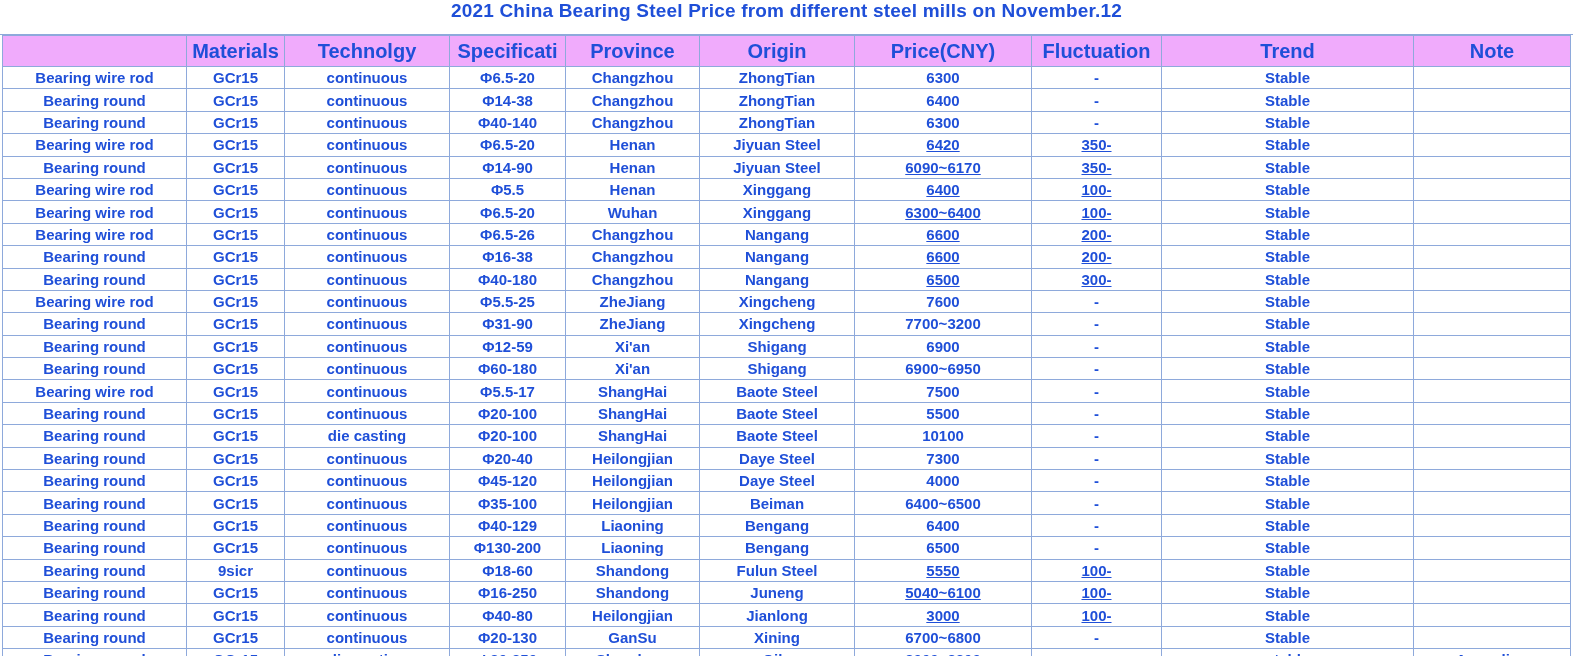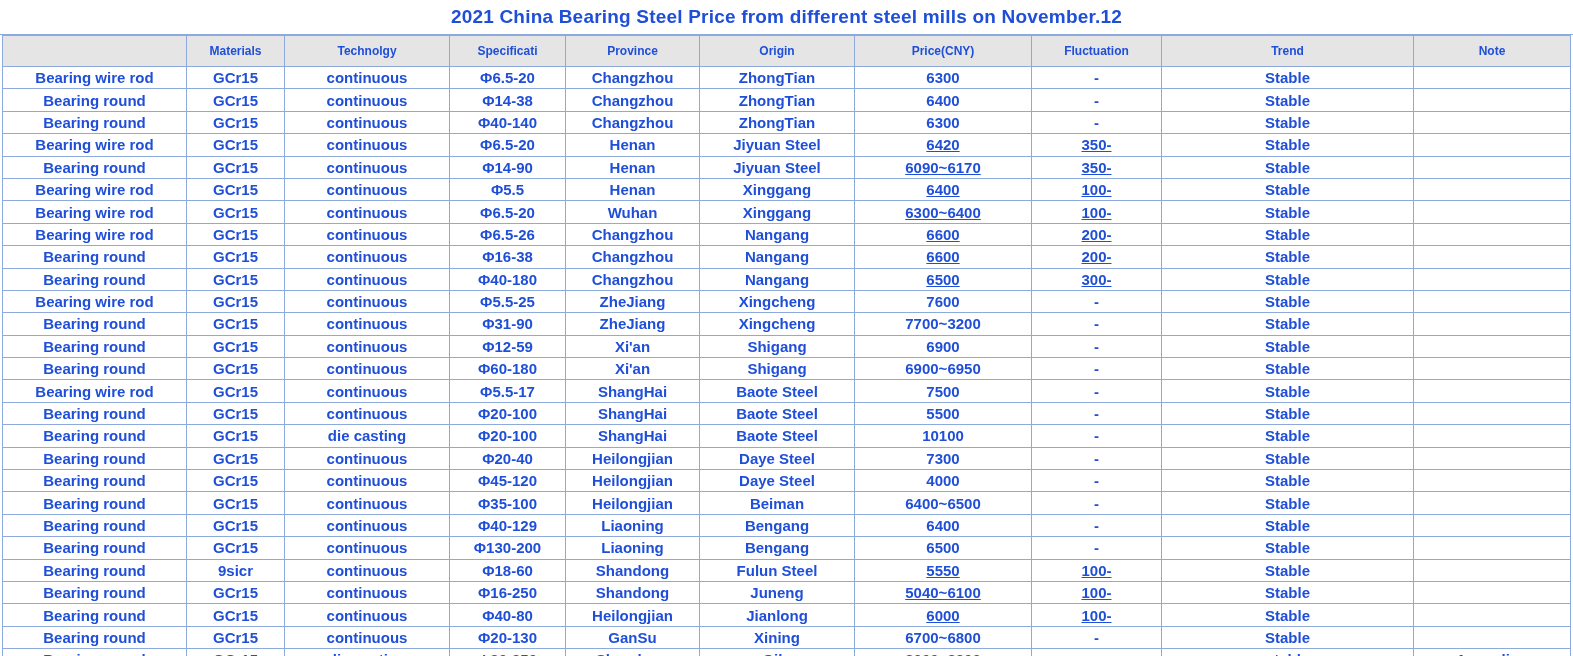--- a/index.html
+++ b/index.html
@@ -13,21 +13,21 @@
     font-family: "Liberation Sans", sans-serif;
     overflow: hidden;
   }
   .sheet {
     width: 1573px;
     position: relative;
   }
   .title-row {
     height: 34px;
     display: flex;
-    align-items: center;
+    align-items: flex-start;
     justify-content: center;
     border-bottom: 1px solid #8ea9db;
   }
   .title-row .title-text {
     color: #1f4fd8;
     font-weight: bold;
     font-size: 19px;
     letter-spacing: 0.2px;
   }
   table.price {
@@ -42,23 +42,23 @@
     height: 21.4px;
     text-align: center;
     vertical-align: middle;
     font-size: 15px;
     font-weight: bold;
     color: #1f4fd8;
     white-space: nowrap;
     overflow: hidden;
   }
   table.price thead th {
-    background: #e5e5e5;
+    background: #f0abfc;
     height: 30px;
-    font-size: 12px;
+    font-size: 20px;
     color: #1f4fd8;
     margin-top: 28px;
   }
   td.green {
     color: #12a830;
     text-decoration: underline;
   }
   td.blue {
     color: #1f4fd8;
   }
@@ -398,21 +398,21 @@
           <td class="blue">Stable</td>
           <td class="blue"></td>
         </tr>
         <tr>
           <td class="blue">Bearing round</td>
           <td class="blue">GCr15</td>
           <td class="blue">continuous</td>
           <td class="blue">Φ40-80</td>
           <td class="blue">Heilongjian</td>
           <td class="blue">Jianlong</td>
-          <td class="green">6000</td>
+          <td class="green">3000</td>
           <td class="green">100-</td>
           <td class="blue">Stable</td>
           <td class="blue"></td>
         </tr>
         <tr>
           <td class="blue">Bearing round</td>
           <td class="blue">GCr15</td>
           <td class="blue">continuous</td>
           <td class="blue">Φ20-130</td>
           <td class="blue">GanSu</td>

